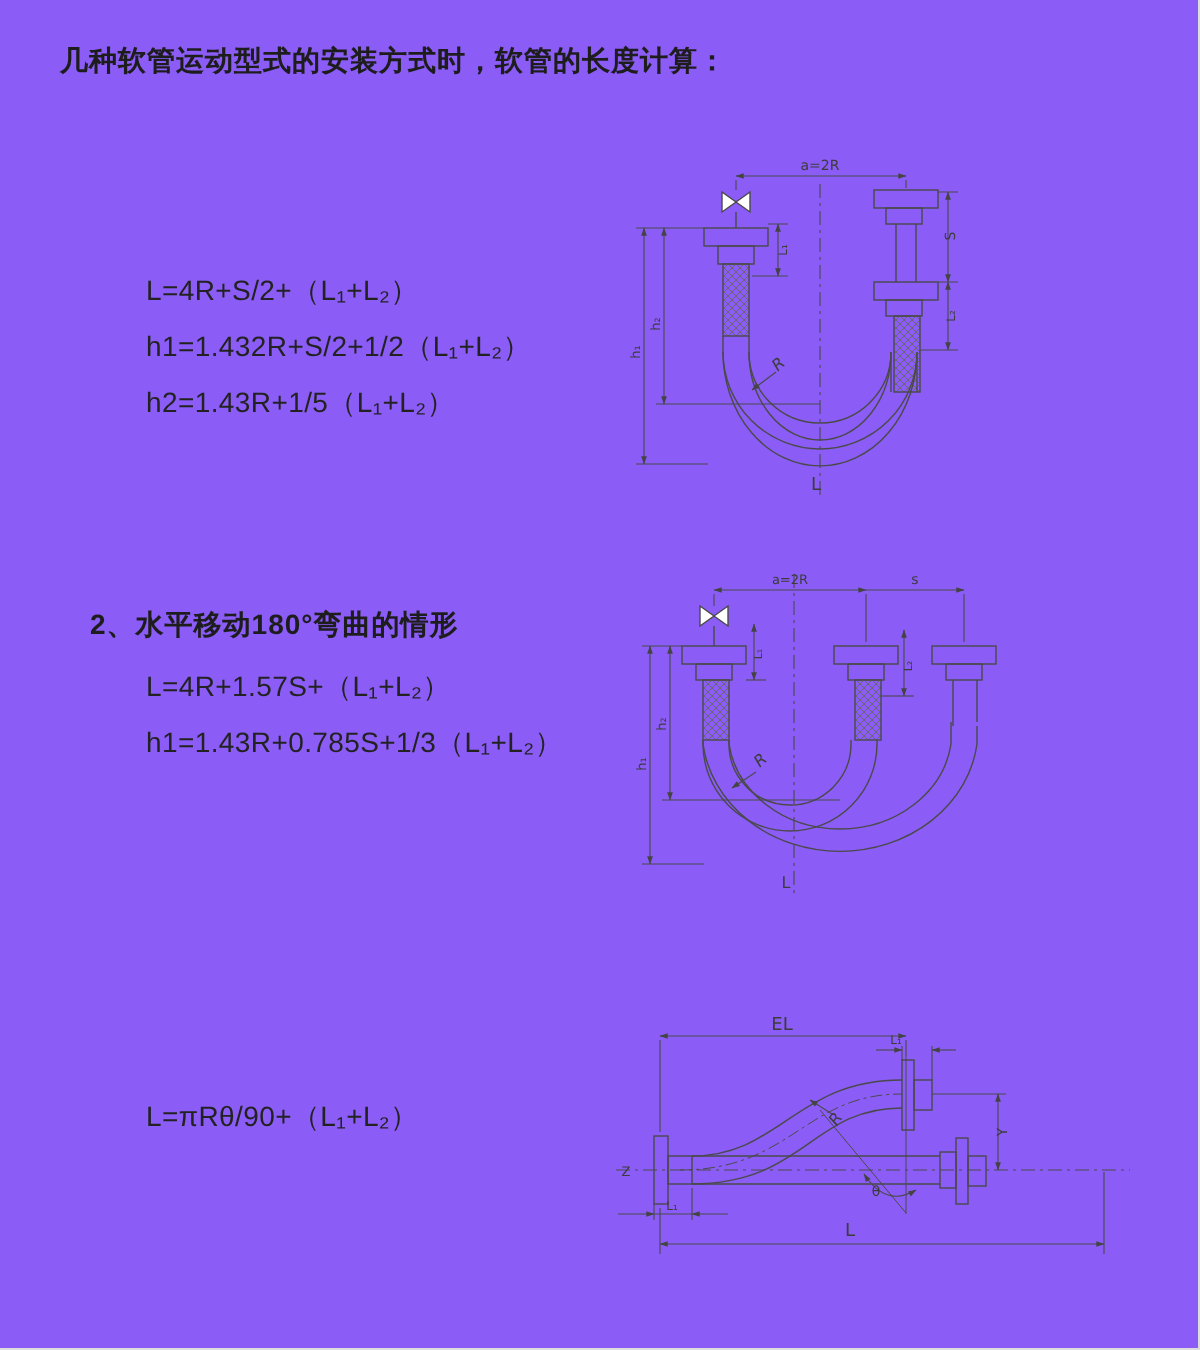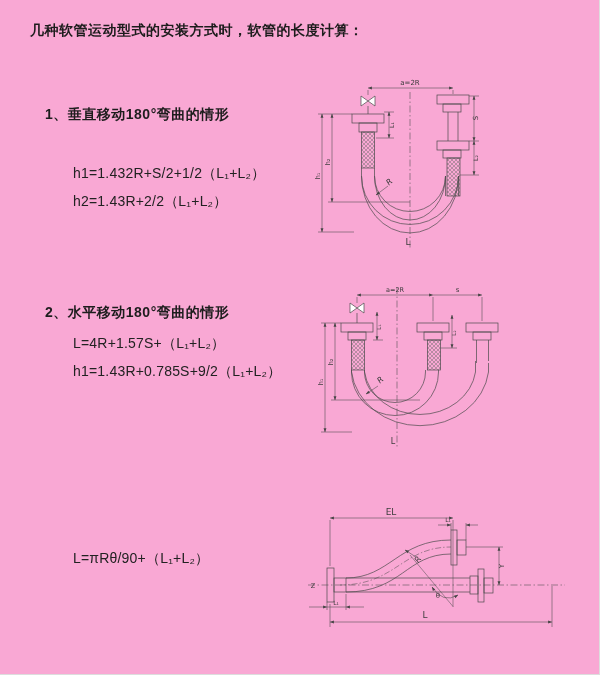--- a/index.html
+++ b/index.html
@@ -1,41 +1,41 @@
 <!DOCTYPE html>
 <html><head>
 <meta charset="utf-8">
 <style>
   html,body{margin:0;padding:0;background:#fff;}
   .page{
-    position:relative;width:600px;height:675px;background:#f9a8d4;
+    position:relative;width:600px;height:675px;background:#8b5cf6;
     font-family:"Liberation Sans","DejaVu Sans",sans-serif;color:#222;
     border-right:1px solid #ddd;border-bottom:1px solid #ddd;box-sizing:border-box;
     overflow:hidden;
   }
   .title{position:absolute;left:30px;top:22px;font-size:14px;font-weight:bold;letter-spacing:.5px;color:#1d1d1d;}
   .heading{position:absolute;left:45px;font-size:14px;font-weight:bold;letter-spacing:.5px;color:#1d1d1d;white-space:nowrap;}
   .formula{position:absolute;left:73px;font-size:14px;font-weight:500;color:#222;white-space:nowrap;letter-spacing:.2px;}
   svg.diag{position:absolute;}
   svg text{font-family:"DejaVu Sans","Liberation Sans",sans-serif;fill:#3c3c3c;}
 </style>
 </head>
 <body>
 
 <div class="page">
 
   <div class="title">几种软管运动型式的安装方式时，软管的长度计算：</div>
 
-  <div class="heading" style="top:106px">1、垂直移动180°弯曲的情形</div>
+  <div class="formula" style="top:137px">L=4R+S/2+（L₁+L₂）</div>
   <div class="formula" style="top:165px">h1=1.432R+S/2+1/2（L₁+L₂）</div>
-  <div class="formula" style="top:193px">h2=1.43R+2/2（L₁+L₂）</div>
+  <div class="formula" style="top:193px">h2=1.43R+1/5（L₁+L₂）</div>
 
   <div class="heading" style="top:304px">2、水平移动180°弯曲的情形</div>
   <div class="formula" style="top:335px">L=4R+1.57S+（L₁+L₂）</div>
-  <div class="formula" style="top:363px">h1=1.43R+0.785S+9/2（L₁+L₂）</div>
+  <div class="formula" style="top:363px">h1=1.43R+0.785S+1/3（L₁+L₂）</div>
 
   <div class="formula" style="top:550px">L=πRθ/90+（L₁+L₂）</div>
 
   <svg class="diag" style="left:305px;top:66px" width="235" height="195" viewBox="305 66 235 195">
     <defs>
       <marker id="ar1" viewBox="0 0 8 8" refX="7.5" refY="4" markerWidth="8" markerHeight="8" orient="auto-start-reverse">
         <path d="M0.5,1.4 L8,4 L0.5,6.6 Z" fill="#444"></path>
       </marker>
       <pattern id="hp1" patternUnits="userSpaceOnUse" width="4" height="4">
         <path d="M0,0 L4,4 M4,0 L0,4" stroke="#666" stroke-width="0.45" fill="none"></path>

